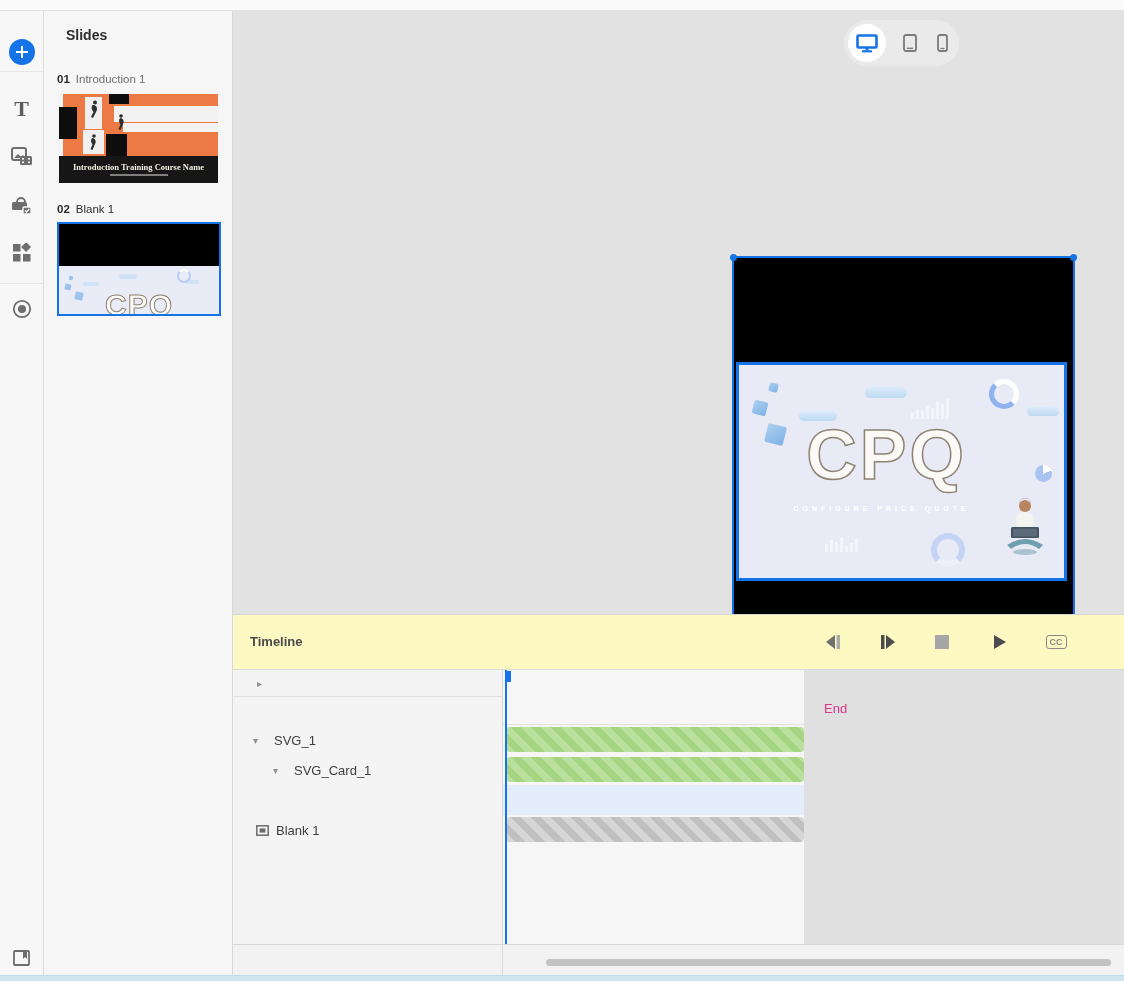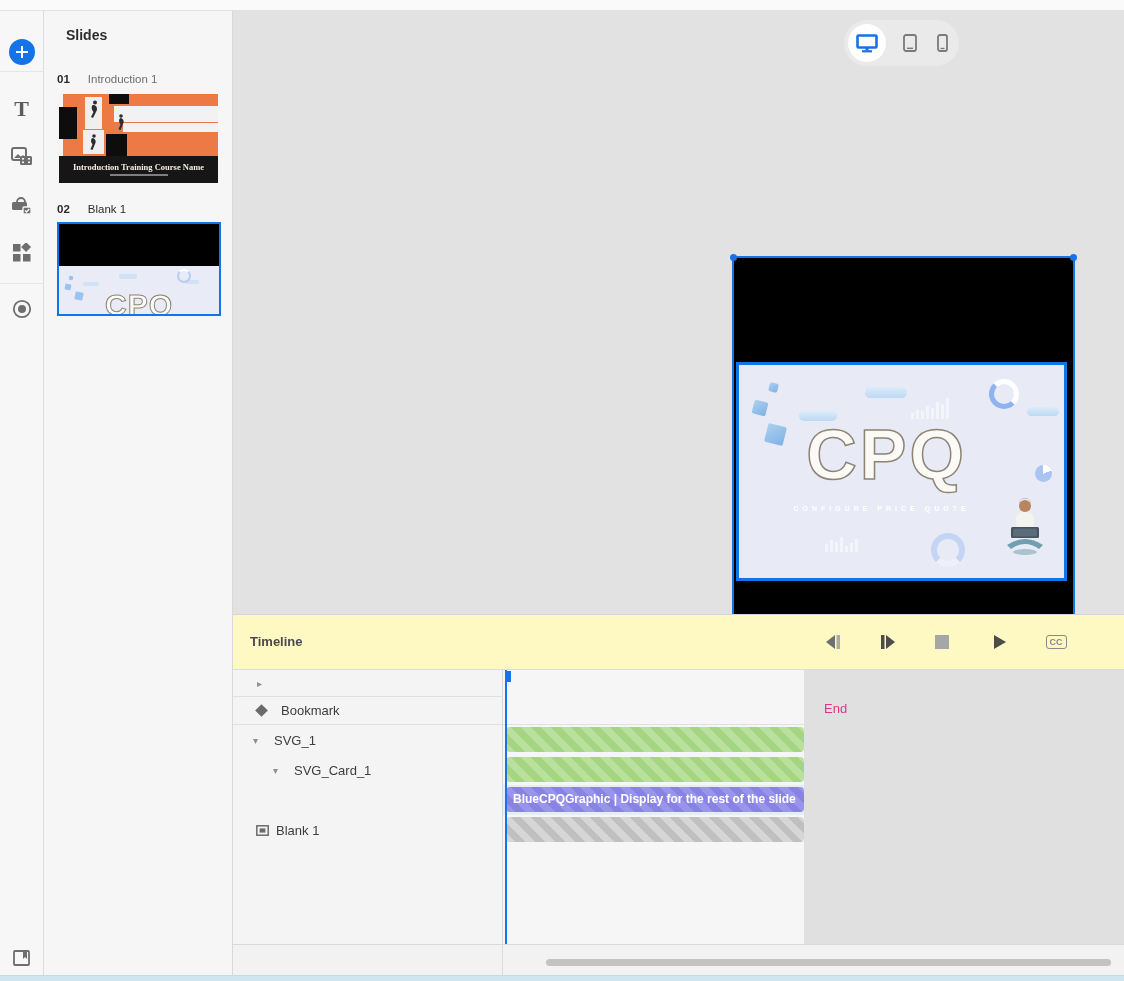--- a/index.html
+++ b/index.html
@@ -14,21 +14,21 @@
   .left-rail{left:0;top:11px;width:43px;height:964px;background:#f7f7f7;border-right:1px solid #dcdcdc;}
   .rail-btn{position:absolute;left:8px;width:27px;height:27px;display:flex;align-items:center;justify-content:center;cursor:pointer;}
   .rail-div{position:absolute;left:0;width:43px;height:1px;background:#e6e6e6;}
   .add-circle{width:26px;height:26px;border-radius:50%;background:#1473e6;color:#fff;display:flex;align-items:center;justify-content:center;}
   .t-glyph{font-family:"Liberation Serif",serif;font-size:22px;font-weight:700;color:#5c5c5c;line-height:1;}
 
   
   .slides-panel{left:44px;top:11px;width:188px;height:964px;background:#f6f6f6;border-right:1px solid #d8d8d8;}
   .slides-title{position:absolute;left:22px;top:16px;font-size:14px;font-weight:700;color:#2c2c2c;}
   .slide-label{position:absolute;left:13px;font-size:11.5px;}
-  .slide-num{font-weight:700;color:#2c2c2c;margin-right:18px;}
+  .slide-num{font-weight:700;color:#2c2c2c;margin-right:6px;}
   .slide-name{color:#6f6f6f;}
   .slide-name.dark{color:#2c2c2c;}
   .thumb{position:absolute;left:15px;width:159px;height:89px;overflow:hidden;background:#000;cursor:pointer;}
   .thumb2{position:absolute;left:13px;width:160px;height:90px;overflow:hidden;background:#000;border:2px solid #1473e6;cursor:pointer;}
 
   
   .t1-bg{position:absolute;inset:0;background:#ed7a45;}
   .t1-white-edge{position:absolute;left:0;top:0;width:4px;height:62px;background:#f4f4f4;}
   .t1-band1{position:absolute;left:55px;top:12px;width:104px;height:16px;background:#f2f2f2;}
   .t1-band2{position:absolute;left:64px;top:29px;width:95px;height:9px;background:#f2f2f2;}
@@ -328,24 +328,20 @@
   <div class="pbtn" style="left:812px">
     <span class="cc-box">CC</span>
   </div>
 
   <div class="tl-body">
 
     <div class="names">
       <div class="nrow" style="top:0;height:26px;border-bottom:1px solid #e0e0e0">
         <span class="chev" style="margin-left:24px">▸</span>
       </div>
-      <div class="nrow" style="top:27px;height:27px;border-bottom:1px solid #e0e0e0">
-        <span class="diamond" style="margin-left:24px"></span>
-        <span style="margin-left:15px">Bookmark</span>
-      </div>
       <div class="nrow" style="top:55px;height:30px">
         <span class="chev" style="margin-left:20px">▾</span>
         <span style="margin-left:16px">SVG_1</span>
       </div>
       <div class="nrow" style="top:85px;height:30px">
         <span class="chev" style="margin-left:40px">▾</span>
         <span style="margin-left:16px">SVG_Card_1</span>
       </div>
       <div class="nrow" style="top:145px;height:30px">
         <svg style="margin-left:23px" width="13" height="11" viewBox="0 0 13 11">
@@ -361,21 +357,20 @@
       <div class="lane-row" style="top:27px;height:27px;border-bottom:1px solid #e0e0e0"></div>
       <div class="end-label">End</div>
       <div class="lane-row" style="top:55px">
         <div class="bar bar-green"></div>
       </div>
       <div class="lane-row" style="top:85px">
         <div class="bar bar-green"></div>
       </div>
       <div class="lane-row" style="top:115px">
         <div class="lane-sel"></div>
-        <div class="bar bar-purple">BlueCPQGraphic | Display for the rest of the slide</div>
       </div>
       <div class="lane-row" style="top:145px">
         <div class="bar bar-gray"></div>
       </div>
       <div class="playhead">
         <div class="playhead-cap"></div>
       </div>
     </div>
   </div>
 

